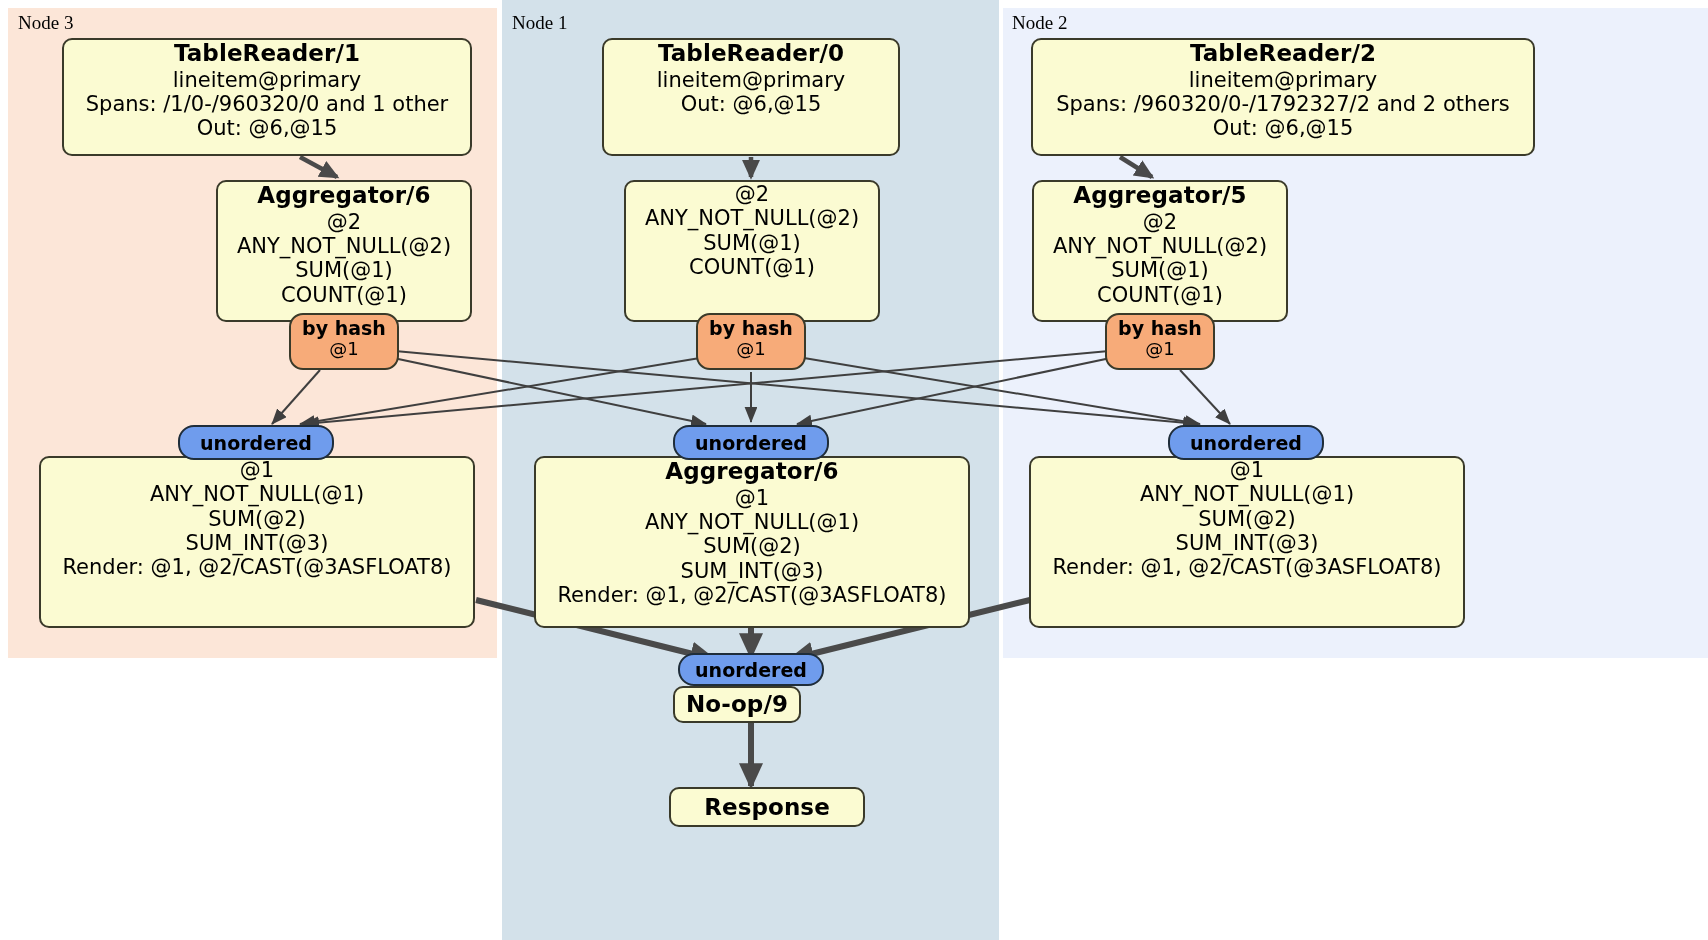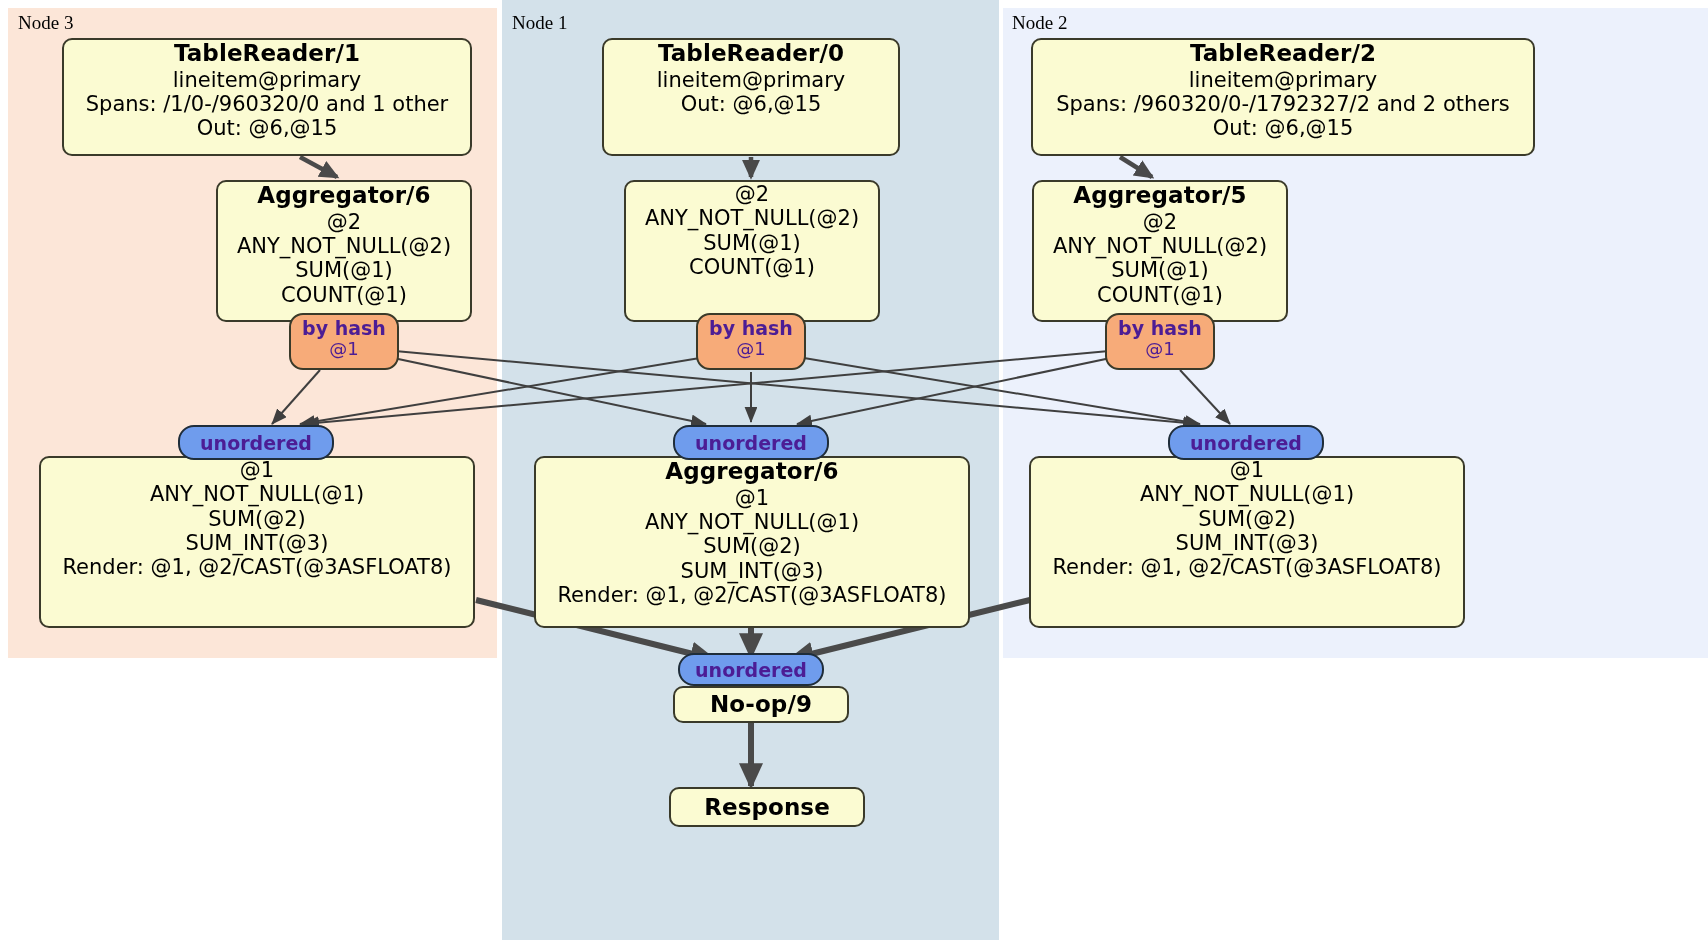--- a/index.html
+++ b/index.html
@@ -63,21 +63,21 @@
     justify-content: center;
     padding-top: 0;
   }
   .proc.compact .title { margin-bottom: 0; }
 
   
   .pill {
     position: absolute;
     box-sizing: border-box;
     text-align: center;
-    color: #4c1d95;
+    color: #000000;
     z-index: 8;
   }
   .pill-hash {
     background: #f7ab79;
     border: 2px solid #3a3a2a;
     border-radius: 14px;
     padding-top: 3px;
     line-height: 1.12;
   }
   .pill-hash .t1 {
@@ -259,21 +259,21 @@
   <div class="proc" style="left:1029px; top:456px; width:436px; height:172px;">
     <span class="line">@1</span>
     <span class="line">ANY_NOT_NULL(@1)</span>
     <span class="line">SUM(@2)</span>
     <span class="line">SUM_INT(@3)</span>
     <span class="line">Render: @1, @2/CAST(@3ASFLOAT8)</span>
   </div>
 
   <div class="pill pill-unordered" style="left:678px; top:653px; width:146px; height:33px;">unordered</div>
 
-  <div class="proc compact" style="left:673px; top:686px; width:176px; height:37px;">
+  <div class="proc compact" style="left:673px; top:686px; width:128px; height:37px;">
     <span class="title">No-op/9</span>
   </div>
 
   <div class="proc compact" style="left:669px; top:787px; width:196px; height:40px;">
     <span class="title">Response</span>
   </div>
 
 </div>
 
 </body></html>

